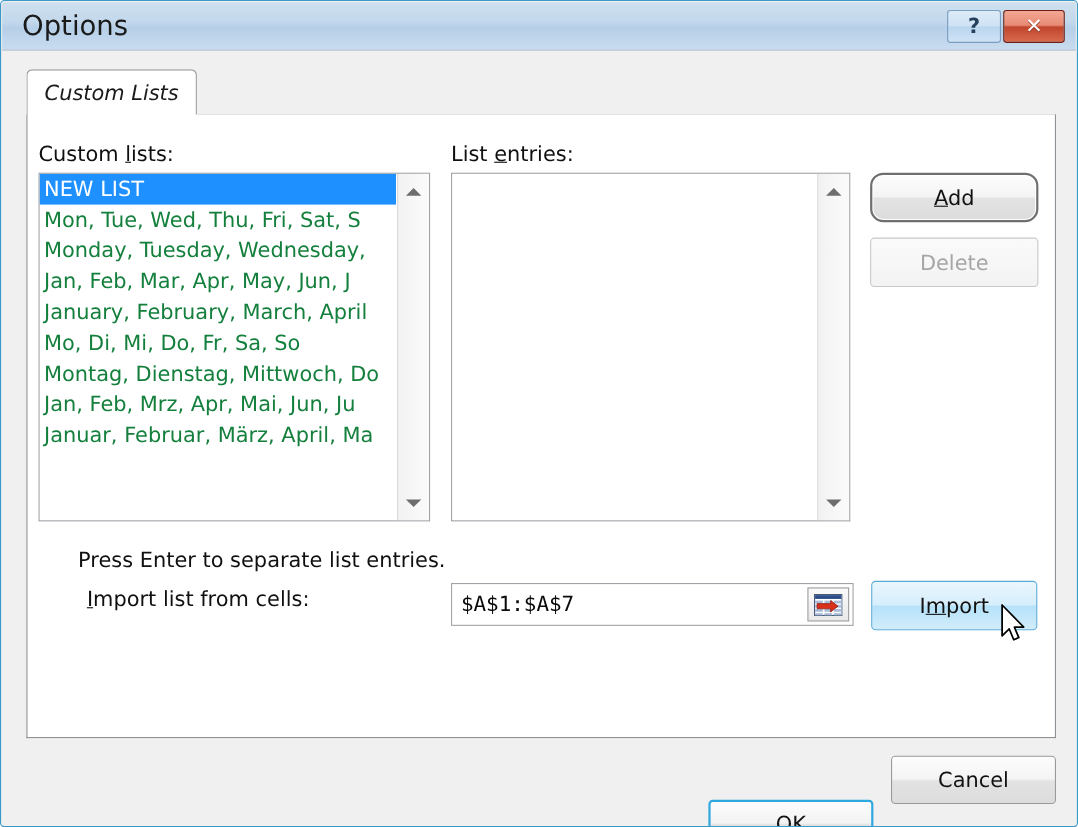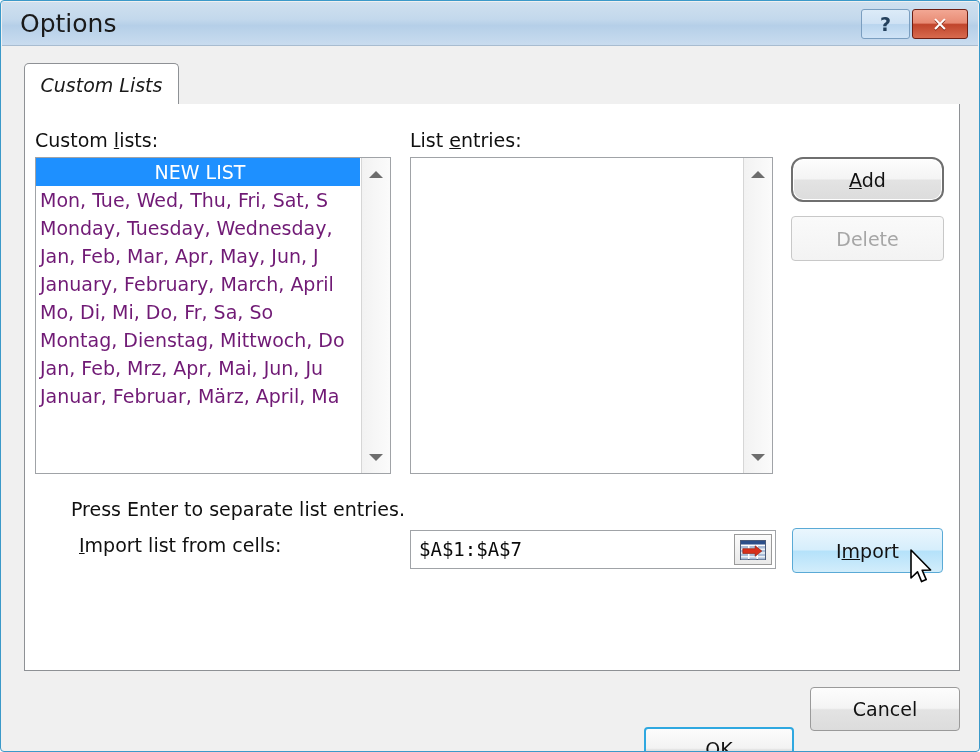--- a/index.html
+++ b/index.html
@@ -140,29 +140,28 @@
     position: absolute;
     left: 0; top: 0;
     right: 30px;
     bottom: 0;
     overflow: hidden;
   }
   .lb-item {
     height: 28px;
     line-height: 28px;
     font-size: 19px;
-    color: #701a75;
+    color: #15803d;
     padding-left: 4px;
     white-space: nowrap;
     overflow: hidden;
   }
   .lb-item.selected {
     background: #1e90ff;
     color: #ffffff;
-    text-align: center;
   }
   
   .vscroll {
     position: absolute;
     top: 0;
     right: 0;
     width: 29px;
     height: 100%;
     background: linear-gradient(to right, #f2f2f2, #fbfbfb);
     border-left: 1px solid #d6d6d6;

